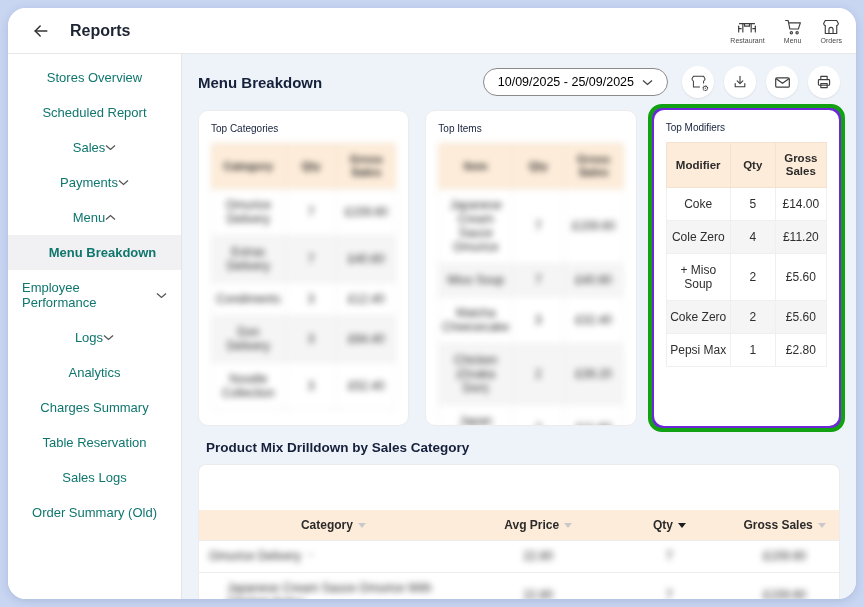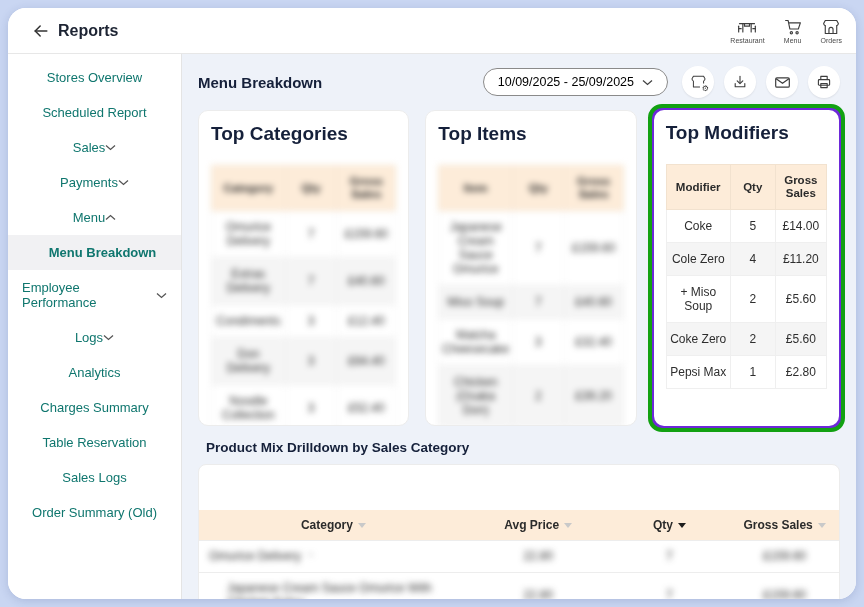--- a/index.html
+++ b/index.html
@@ -7,21 +7,21 @@
   *{box-sizing:border-box;}
 
   .window{position:absolute;left:8px;top:8px;width:848px;height:591px;background:#fff;
     border-radius:18px;overflow:hidden;box-shadow:0 2px 10px rgba(40,60,120,.18);}
 
   
   .topbar{height:46px;display:flex;align-items:center;border-bottom:1px solid #e7e7e7;
     padding:0 14px 0 20px;background:#fff;}
   .back-btn{width:26px;height:26px;display:flex;align-items:center;justify-content:center;
     cursor:pointer;color:#333;}
-  .topbar-title{font-size:16px;font-weight:bold;color:#1d2433;margin-left:4px;}
+  .topbar-title{font-size:16px;font-weight:bold;color:#1d2433;margin-left:16px;}
   .topbar-spacer{flex:1;}
   .topbar-actions{display:flex;gap:18px;align-items:flex-end;}
   .topbar-action{display:flex;flex-direction:column;align-items:center;gap:1px;cursor:pointer;color:#3d3d3d;}
   .topbar-action .lbl{font-size:7px;color:#4a4a4a;}
 
   
   .content{display:flex;height:545px;}
   .sidebar{width:174px;background:#fff;border-right:1px solid #e4e4e4;padding-top:6px;flex-shrink:0;}
   .side-item{display:flex;align-items:center;justify-content:center;
     padding:10px 14px;font-size:13px;color:#0f766e;cursor:pointer;line-height:15px;}
@@ -36,21 +36,21 @@
   .date-pill{display:flex;align-items:center;gap:8px;border:1px solid #8a8a8a;background:#fff;
     border-radius:16px;padding:6px 14px;font-size:12.5px;color:#000000;cursor:pointer;}
   .round-btns{display:flex;gap:10px;margin-left:14px;}
   .round-btn{width:32px;height:32px;border-radius:50%;background:#fff;display:flex;align-items:center;
     justify-content:center;cursor:pointer;box-shadow:0 1px 2px rgba(0,0,0,.08);color:#3c3c3c;position:relative;}
   .gear-badge{position:absolute;right:5px;bottom:5px;font-size:8px;line-height:8px;color:#3c3c3c;background:#fff;border-radius:50%;}
 
   
   .cards-row{display:flex;gap:16px;margin-top:10px;height:316px;align-items:stretch;}
   .card{flex:1;background:#fff;border-radius:10px;border:1px solid #ececec;padding:12px;overflow:hidden;}
-  .card-title{font-size:19px;font-weight:bold;color:#15203a;margin-bottom:20px;}
+  .card-title{font-size:10px;font-weight:normal;color:#15203a;margin-bottom:9px;}
   .green-wrap{flex:1;border:4px solid #12a112;border-radius:14px;padding:2px;margin:-6px -5px -6px -5px;
     background:#6d28d9;}
   .green-wrap .card{border:none;width:100%;height:100%;}
 
   table.mini{width:100%;border-collapse:collapse;table-layout:fixed;}
   table.mini th{background:#fdecd9;font-size:11.5px;font-weight:bold;color:#2b2b2b;
     padding:9px 3px;text-align:center;border:1px solid #f2e2cf;line-height:13px;}
   table.mini td{font-size:12px;color:#2e2e2e;text-align:center;padding:9px 3px;
     border:1px solid #efefef;line-height:14px;word-wrap:break-word;}
   table.mini tr:nth-child(even) td{background:#f5f5f5;}

